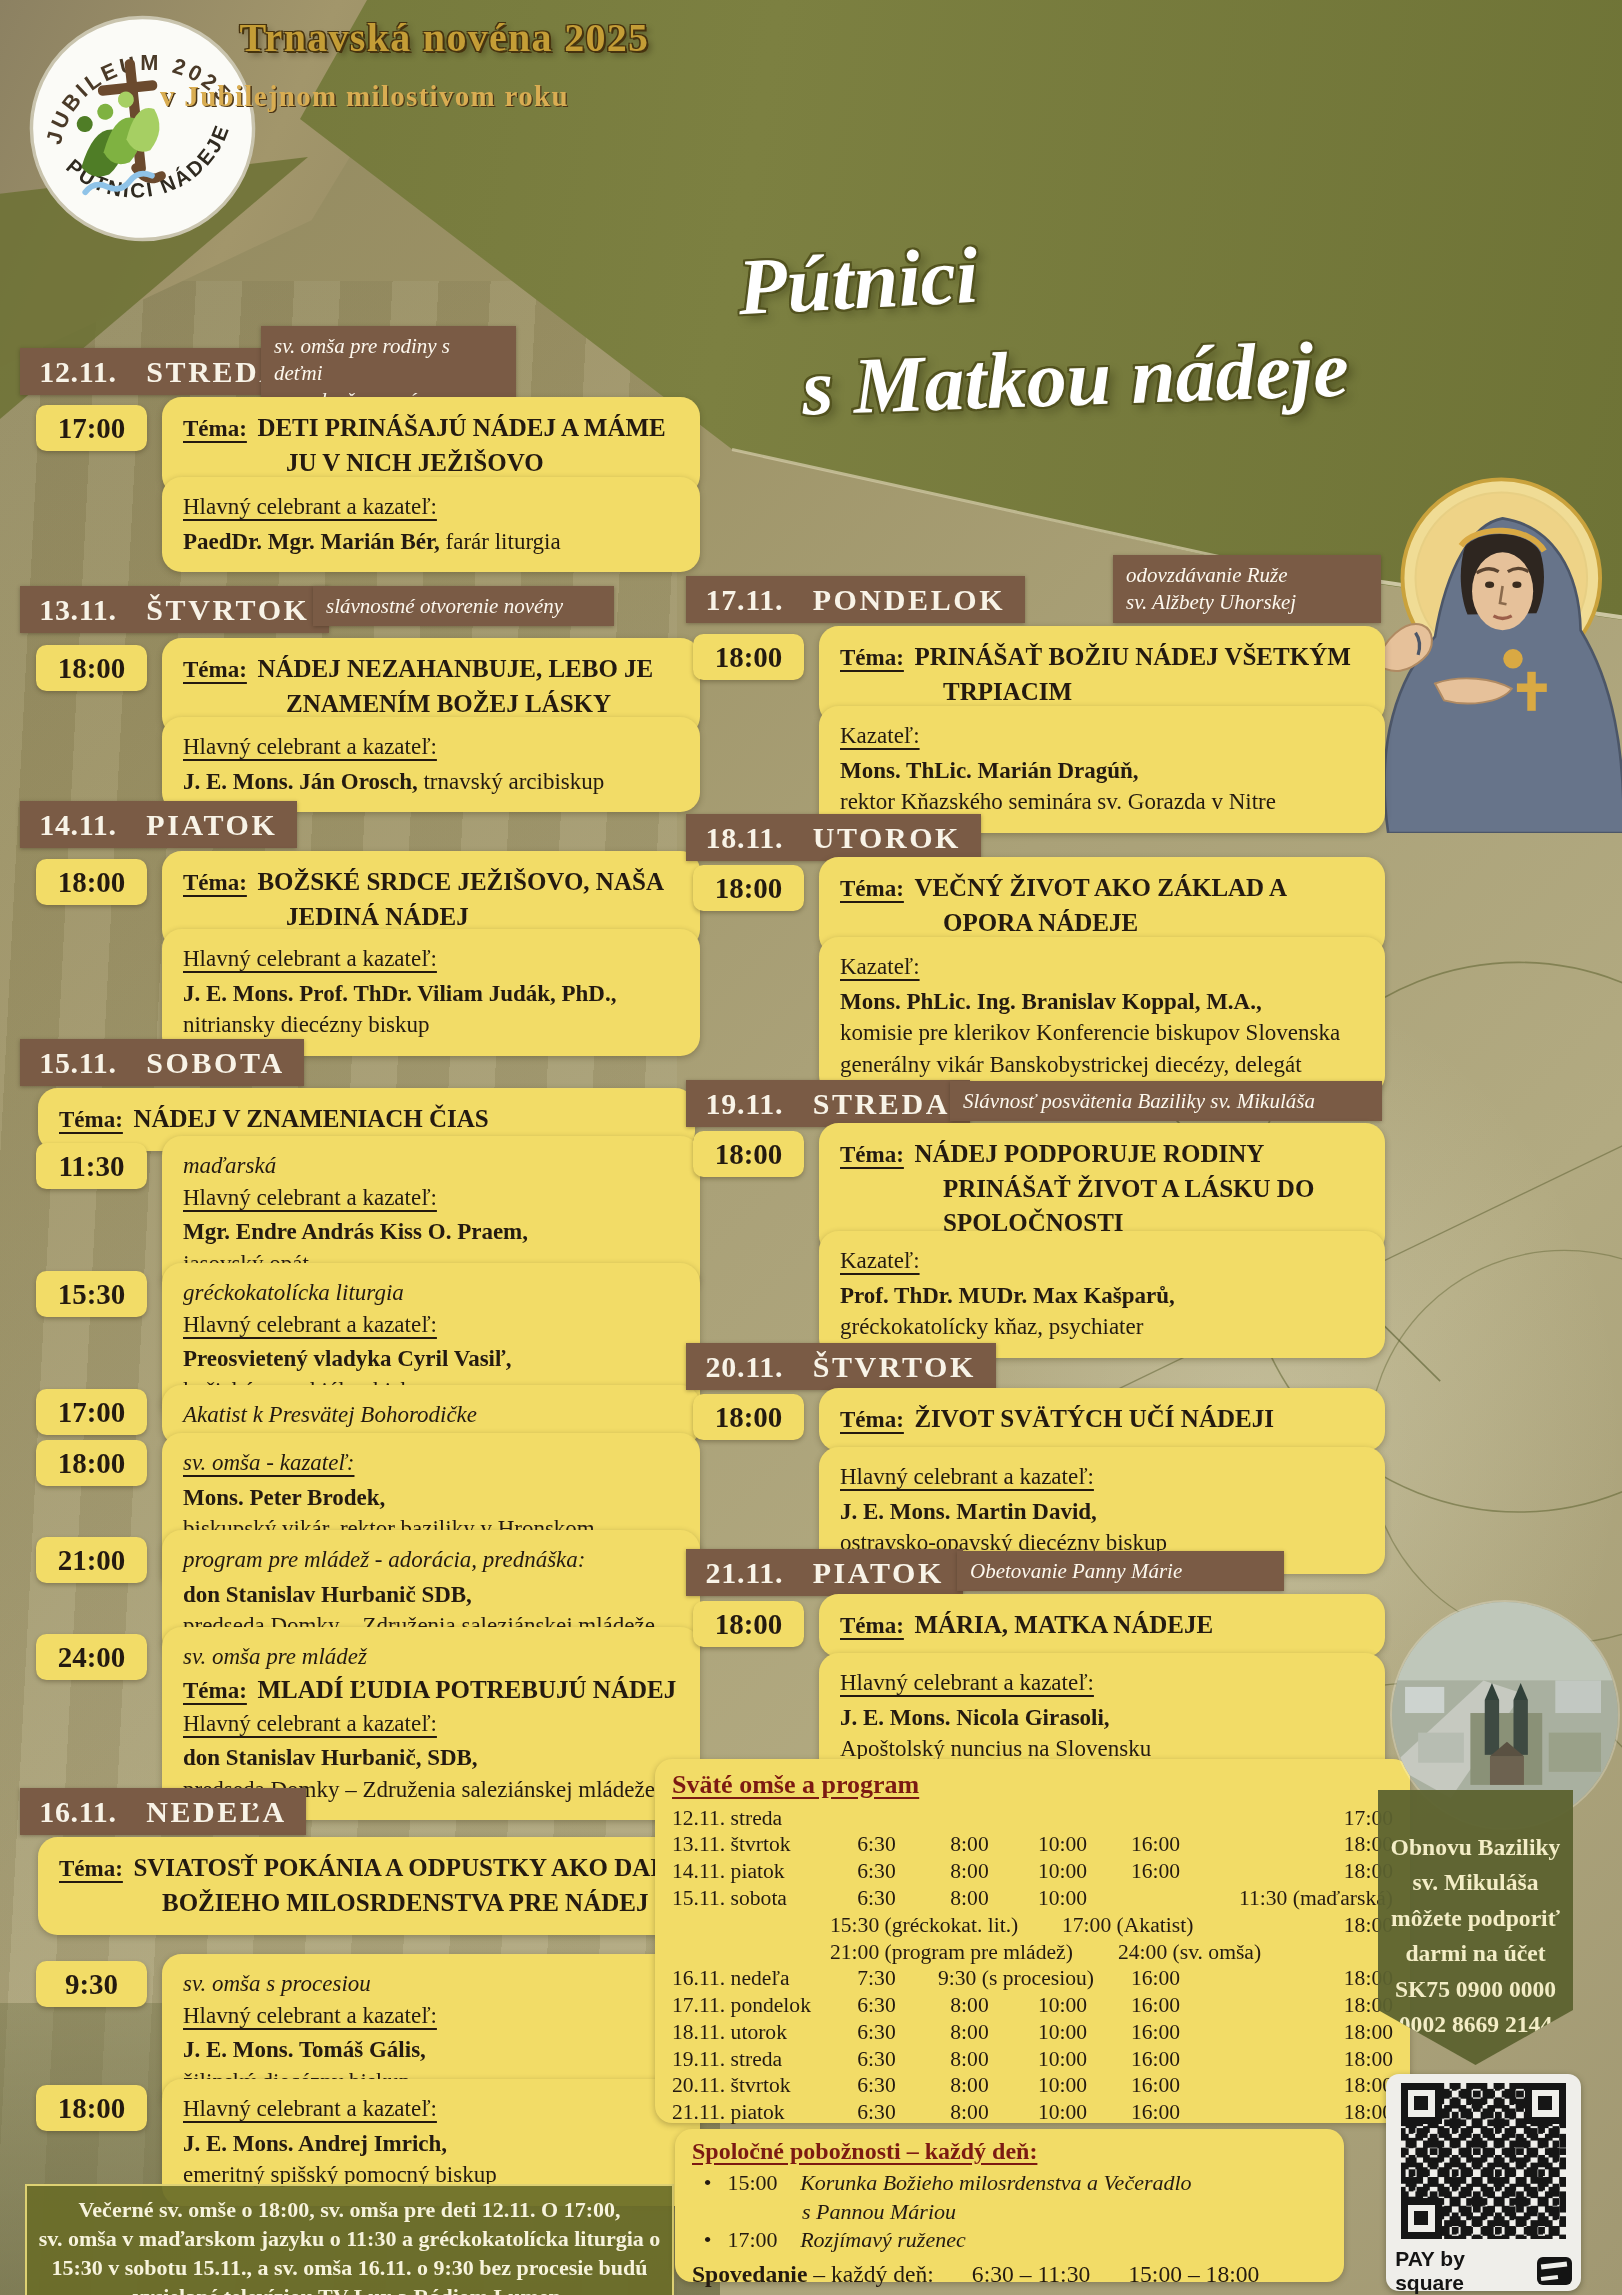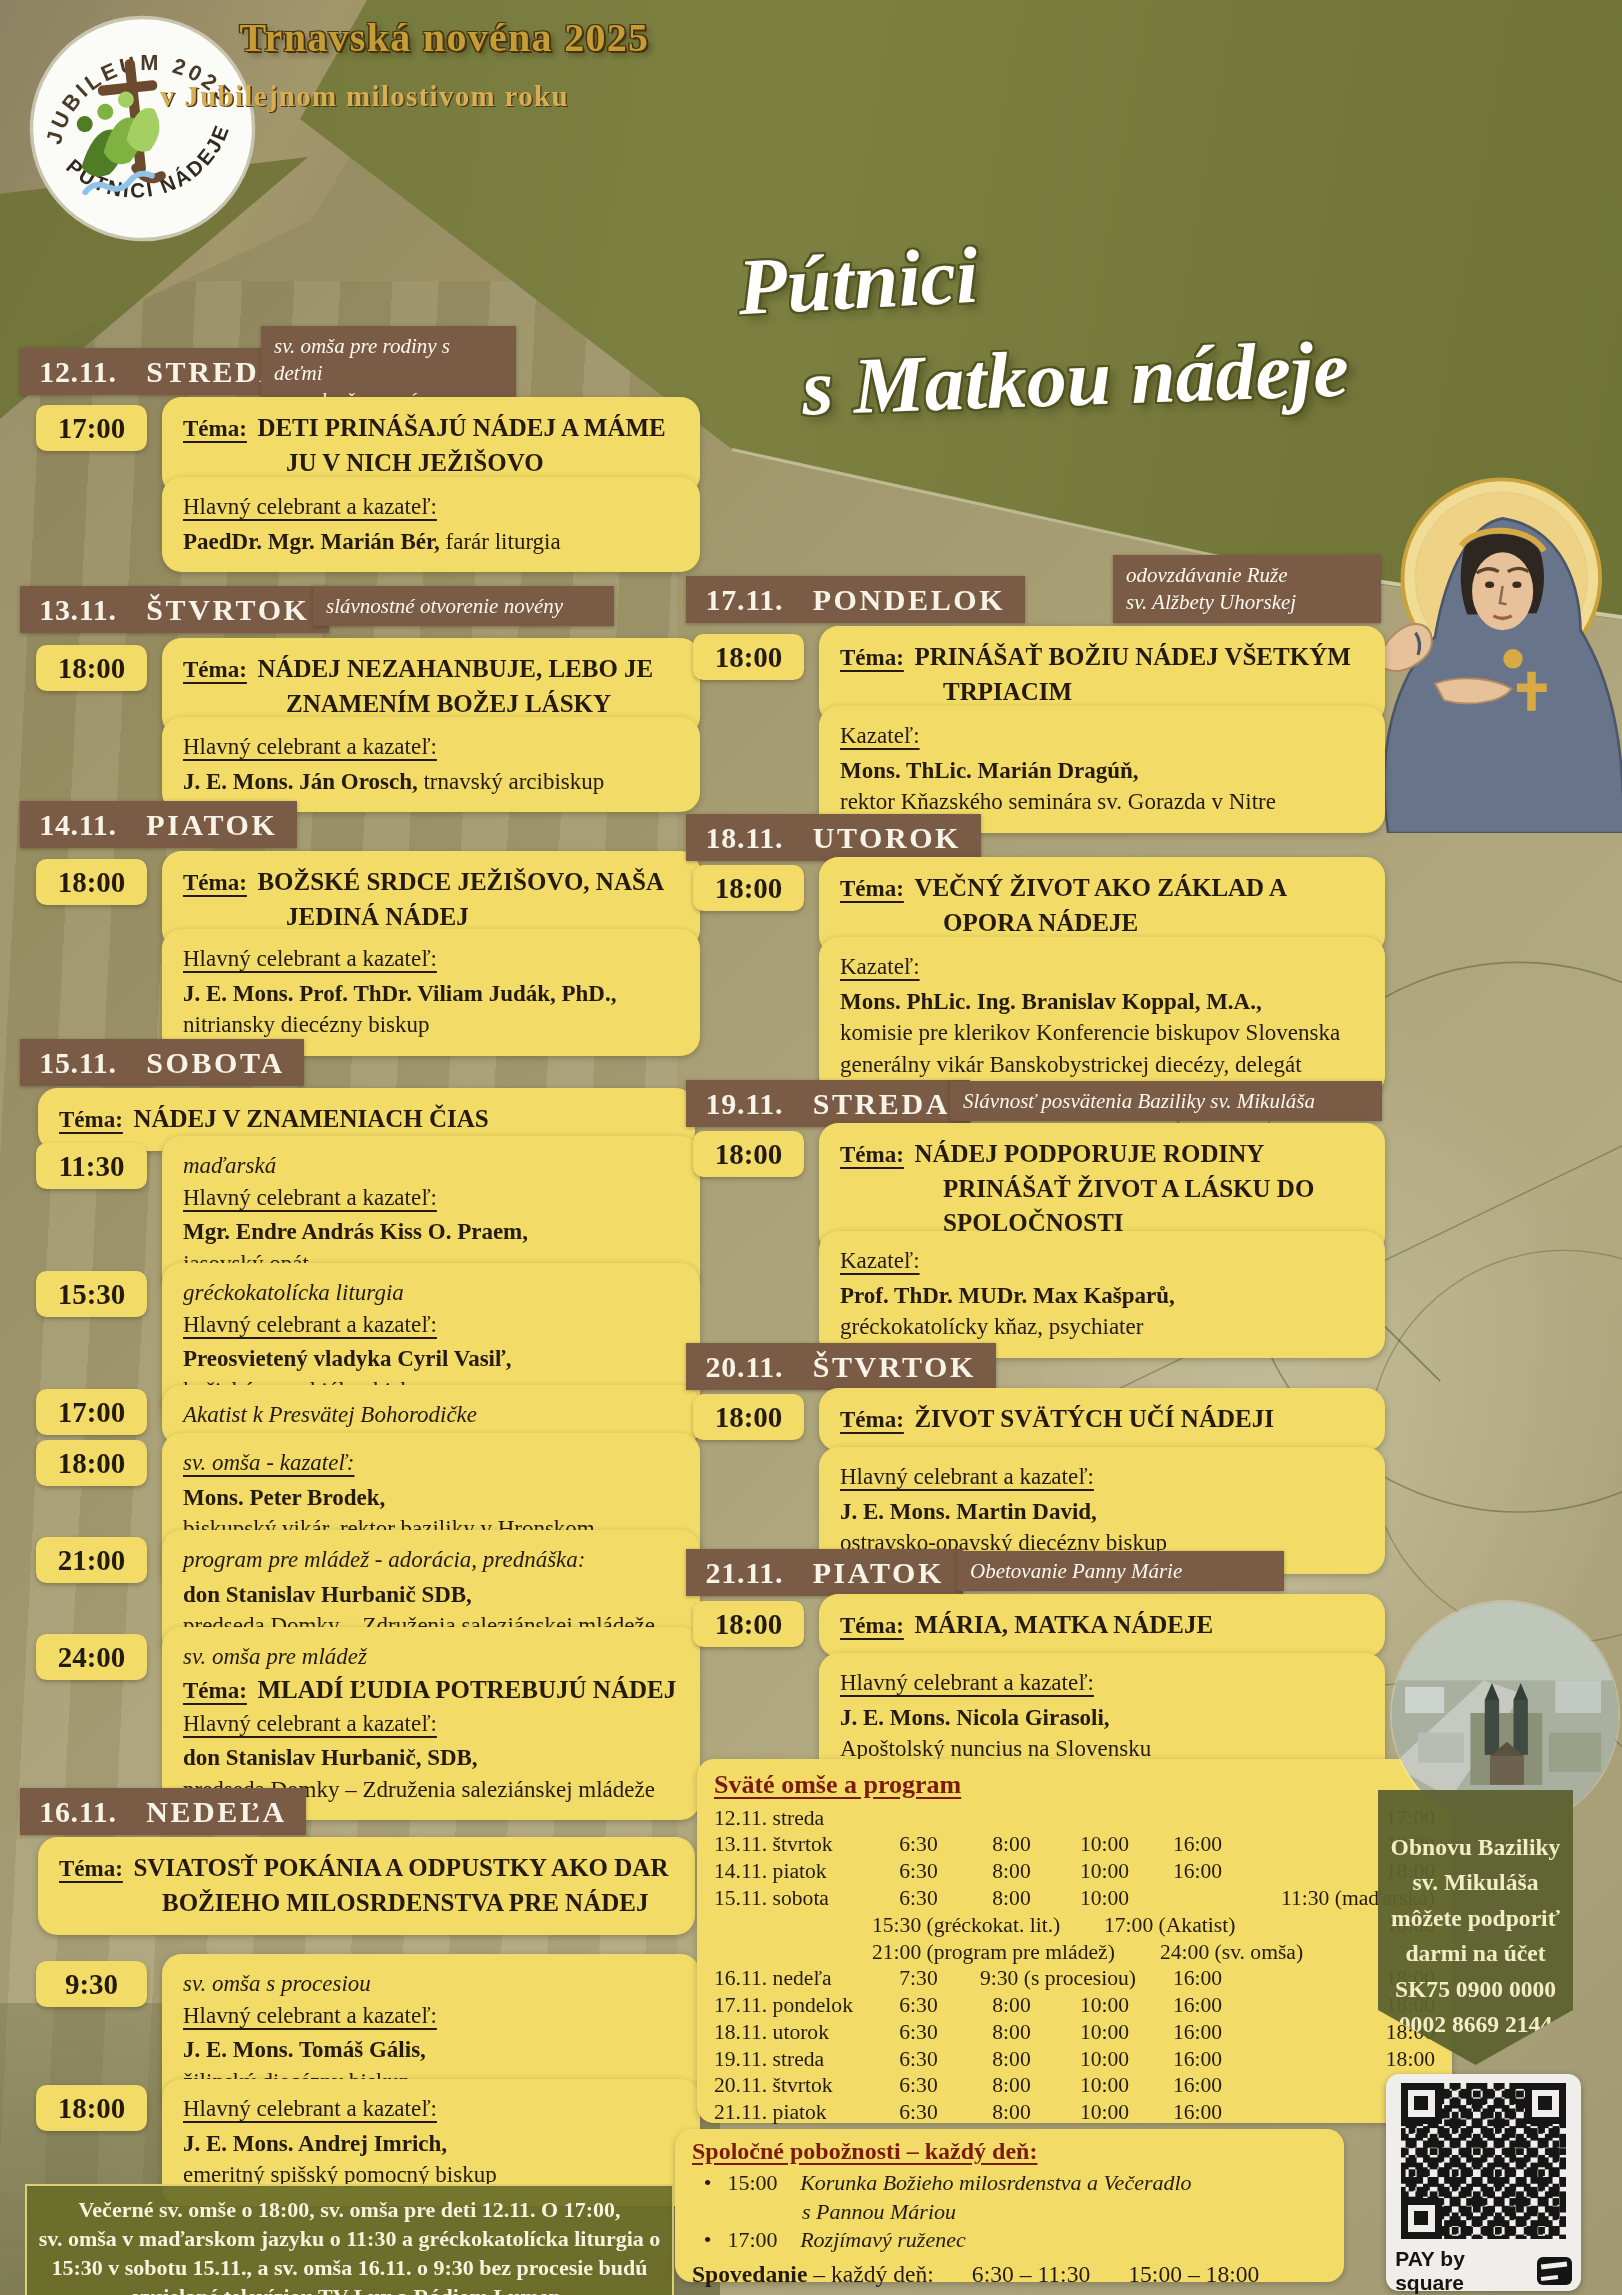--- a/index.html
+++ b/index.html
@@ -50,21 +50,21 @@
     line-height:1.38;padding:14.4px 21px;box-shadow:0 2px 5.9px rgba(60,50,20,.32);}
   .b{font-weight:bold}.i{font-style:italic}
   .u{text-decoration:underline;text-underline-offset:4.6px;text-decoration-thickness:2px;}
   .hang{padding-left:103px;text-indent:-103px;}
   .thm{font-size:25px;margin-left:10.5px;}
   .nb{margin-top:2.6px;}
   .olivenote{position:absolute;left:25px;top:2184px;width:632px;background:rgba(106,109,40,.92);
     border:2px solid #ded173;color:#f7f3dc;font-size:22px;font-weight:bold;line-height:1.32;
     text-align:center;padding:9.2px 6.5px;}
   
-  .tablebox{position:absolute;left:697px;top:1759px;width:755px;height:364px;background:#f2dc67;
+  .tablebox{position:absolute;left:655px;top:1759px;width:755px;height:364px;background:#f2dc67;
     border-radius:17px;padding:10.5px 17px;box-shadow:0 2px 5.9px rgba(60,50,20,.32);box-sizing:border-box;}
   .tablebox .tb-title{color:#7c1a12;font-size:26px;font-weight:bold;text-decoration:underline;
     text-underline-offset:3.9px;margin-bottom:5.2px;}
   .trow{display:flex;font-size:21.6px;line-height:1.24;align-items:baseline;}
   .c-day{width:158px;flex:0 0 auto;}
   .c-t{width:93px;flex:0 0 auto;text-align:center;}
   .c-r{flex:1;text-align:right;}
   
   .devbox{position:absolute;left:675px;top:2129px;width:669px;height:153px;background:#f2dc67;
     border-radius:17px;padding:9.2px 17px;box-shadow:0 2px 5.9px rgba(60,50,20,.32);box-sizing:border-box;}

